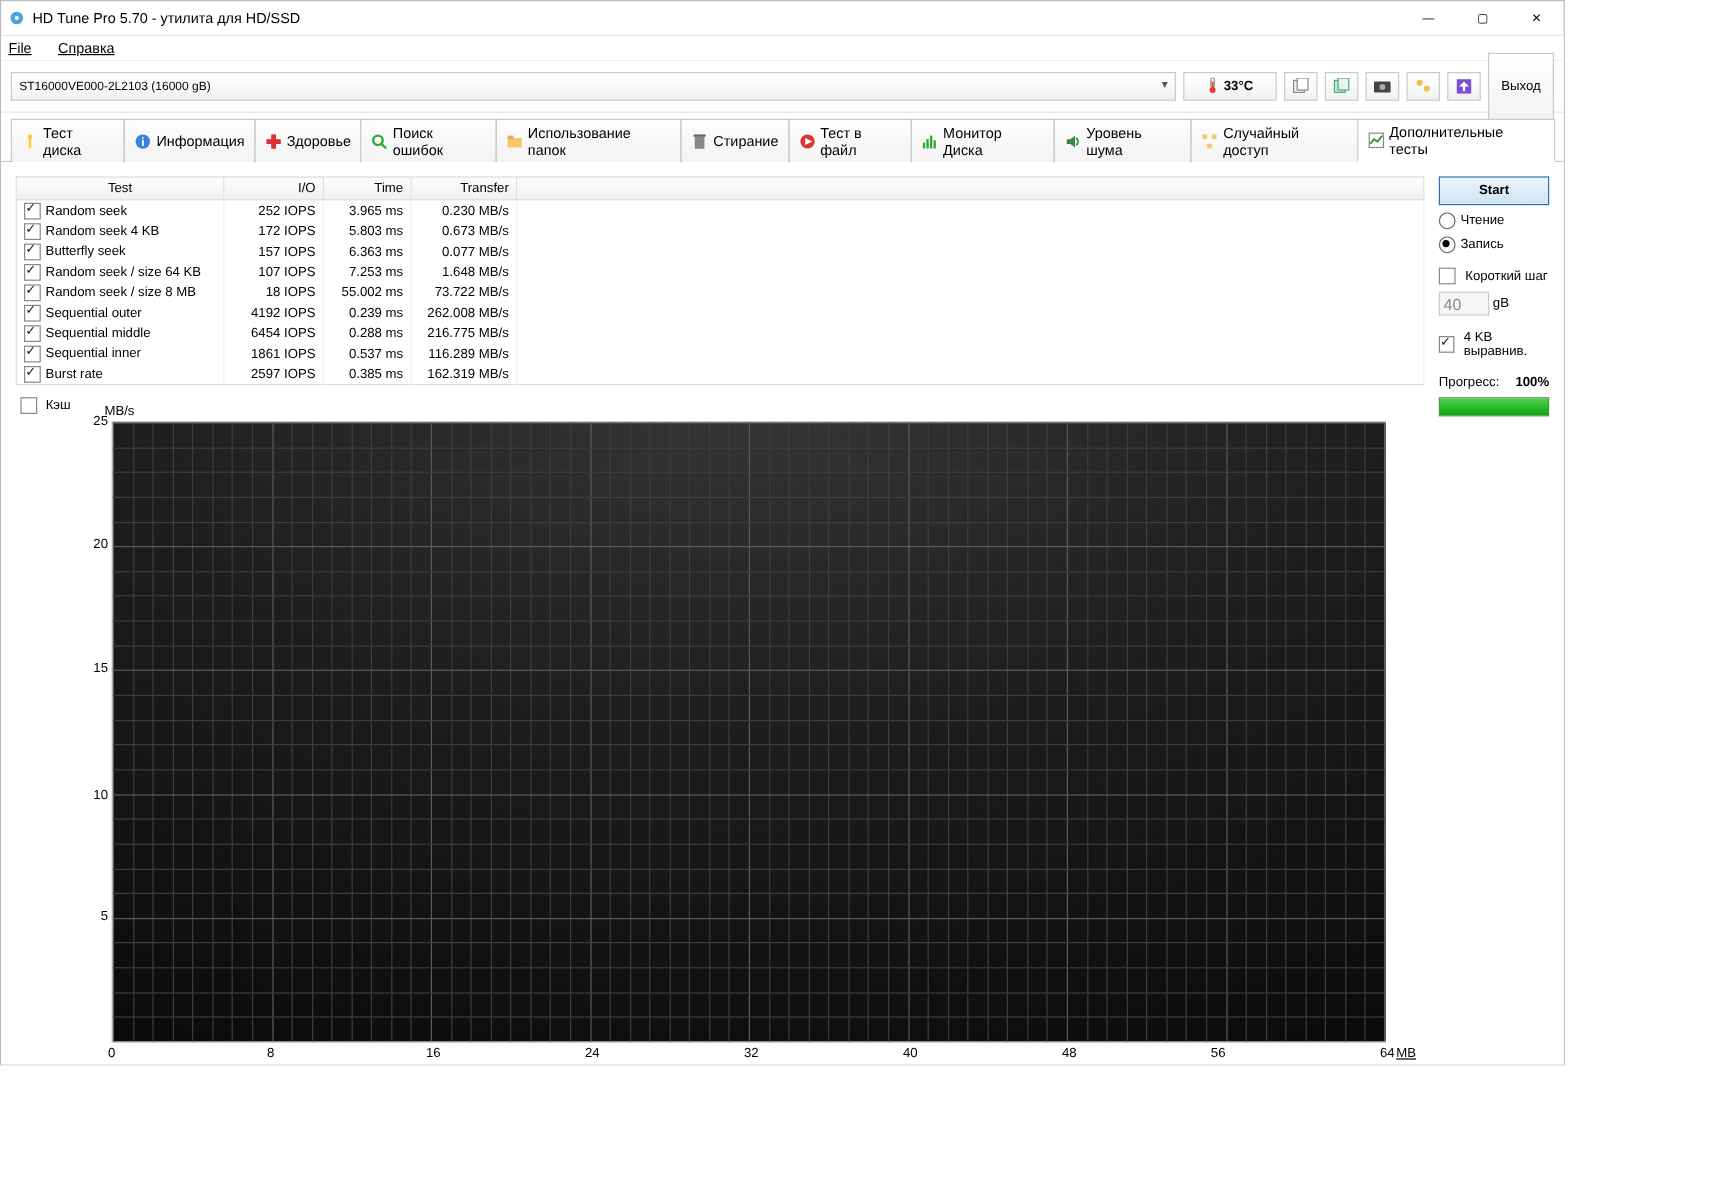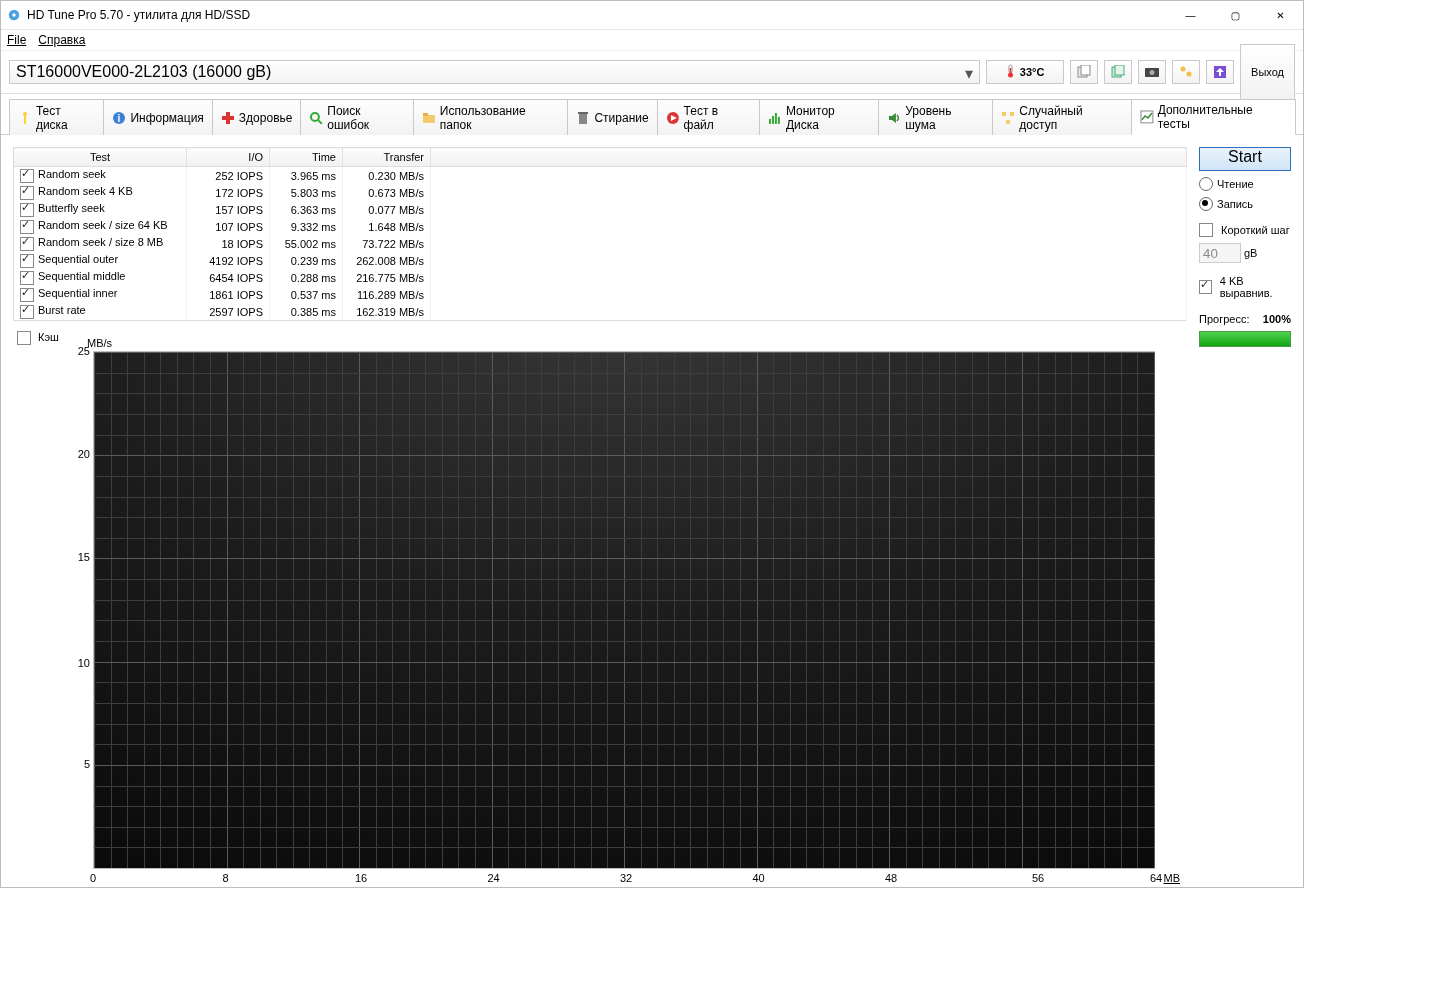--- a/index.html
+++ b/index.html
@@ -2,25 +2,25 @@
 <html><head>
 <meta charset="utf-8">
 <style>
 html,body{margin:0;padding:0;font-family:"Segoe UI",Tahoma,sans-serif;font-size:11px;color:#000;background:#fff;}
 .window{width:1302px;border:1px solid #bcbcbc;background:#fff;}
 .titlebar{height:28px;display:flex;align-items:center;padding:0 0 0 6px;border-bottom:1px solid #e6e6e6;}
 .titlebar .app-icon{width:14px;height:14px;margin-right:6px;}
 .titlebar .title{flex:1;font-size:12px;color:#000;}
 .win-ctrls{display:flex;height:28px;}
 .win-btn{width:45px;display:flex;align-items:center;justify-content:center;font-family:"Segoe MDL2 Assets","Segoe UI Symbol",sans-serif;font-size:10px;color:#000;}
-.menubar{height:20px;display:flex;align-items:center;padding:0 6px;gap:12px;border-bottom:1px solid #f0f0f0;background:#fff;}
+.menubar{height:20px;display:flex;align-items:center;padding:0 6px;gap:22px;border-bottom:1px solid #f0f0f0;background:#fff;}
 .menubar span{font-size:12px;}
 .menubar .ul{text-decoration:underline;text-decoration-style:solid;}
 .toolbar{height:34px;display:flex;align-items:center;padding:4px 8px;gap:6px;border-bottom:1px solid #e0e0e0;background:#fff;}
-.drive-select{flex:1;height:22px;border:1px solid #c9c9c9;background:linear-gradient(#fff,#f2f2f2);padding:0 22px 0 6px;display:flex;align-items:center;font-size:16px;position:relative;}
+.drive-select{flex:1;height:22px;border:1px solid #c9c9c9;background:linear-gradient(#fff,#f2f2f2);padding:0 22px 0 6px;display:flex;align-items:center;font-size:10px;position:relative;}
 .drive-select::after{content:"▾";position:absolute;right:6px;top:3px;color:#555;}
 .temp{height:22px;min-width:60px;border:1px solid #c9c9c9;background:linear-gradient(#fff,#f2f2f2);display:flex;align-items:center;justify-content:center;gap:4px;padding:0 8px;font-weight:bold;}
 .tool-btn{height:22px;width:26px;border:1px solid #c9c9c9;background:linear-gradient(#fff,#f2f2f2);display:flex;align-items:center;justify-content:center;}
 .exit-btn{height:22px;padding:16px 10px;border:1px solid #c9c9c9;background:linear-gradient(#fff,#f2f2f2);display:flex;align-items:center;}
 .tabs{display:flex;padding:4px 8px 0 8px;gap:0;border-bottom:1px solid #c9c9c9;background:#fff;}
 .tab{display:flex;align-items:center;gap:4px;padding:3px 8px;border:1px solid #c9c9c9;border-bottom:none;background:linear-gradient(#fdfdfd,#f3f3f3);margin-right:-1px;font-size:12px;position:relative;top:1px;}
 .tab.active{background:#fff;border-bottom:1px solid #fff;z-index:2;}
 .tab .ic{width:14px;height:14px;display:inline-block;}
 .content{display:flex;padding:12px 12px 18px 12px;gap:12px;background:#fff;}
 .left{flex:1;}
@@ -37,21 +37,21 @@
 .chart{background:radial-gradient(120% 140% at 50% -10%,#383838 0%,#1c1c1c 45%,#060606 100%);border:1px solid #bfbfbf;height:516px;width:1060px;position:relative;}
 .grid-v{position:absolute;top:0;bottom:0;width:0;border-left:1px solid #5b5b5b;}
 .grid-v.min{border-left:1px solid #3e3e3e;}
 .grid-h{position:absolute;left:0;right:0;height:0;border-top:1px solid #5b5b5b;}
 .grid-h.min{border-top:1px solid #3e3e3e;}
 .yaxis{position:absolute;left:-24px;text-align:right;width:20px;}
 .ylabel{position:absolute;left:-6px;top:-14px;}
 .xaxis{position:absolute;bottom:-16px;}
 .xunit{position:absolute;bottom:-16px;right:-26px;text-decoration:underline;}
 .right{width:92px;display:flex;flex-direction:column;gap:6px;}
-.btn{height:22px;border:1px solid #2a6fb7;background:linear-gradient(#eaf3fb,#cfe5f6);display:flex;justify-content:center;font-size:16px;}
+.btn{height:22px;border:1px solid #2a6fb7;background:linear-gradient(#eaf3fb,#cfe5f6);display:flex;align-items:center;justify-content:center;font-size:11px;font-weight:bold;}
 .radio-row{display:flex;align-items:center;gap:4px;}
 .radio{width:12px;height:12px;border:1px solid #666;border-radius:50%;position:relative;}
 .radio.on::after{content:"";position:absolute;left:2px;top:2px;width:6px;height:6px;background:#000;border-radius:50%;}
 .cbx-row{display:flex;align-items:center;gap:4px;}
 .spin{display:flex;align-items:center;gap:3px;}
 .spin input{width:34px;height:18px;border:1px solid #ccc;background:#f5f5f5;padding:0 3px;color:#888;}
 .progress-bar{height:14px;background:linear-gradient(#4fd24f,#11a511);border:1px solid #4a9a4a;}
 .progress-row{display:flex;justify-content:space-between;}
 </style>
 </head>
@@ -240,21 +240,21 @@
             <tr class="row">
               <td><span class="chk on"></span><span>Butterfly seek</span></td>
               <td class="r">157 IOPS</td>
               <td class="r">6.363 ms</td>
               <td class="r">0.077 MB/s</td>
               <td></td>
             </tr>
             <tr class="row">
               <td><span class="chk on"></span><span>Random seek / size 64 KB</span></td>
               <td class="r">107 IOPS</td>
-              <td class="r">9.332 ms</td>
+              <td class="r">7.253 ms</td>
               <td class="r">1.648 MB/s</td>
               <td></td>
             </tr>
             <tr class="row">
               <td><span class="chk on"></span><span>Random seek / size 8 MB</span></td>
               <td class="r">18 IOPS</td>
               <td class="r">55.002 ms</td>
               <td class="r">73.722 MB/s</td>
               <td></td>
             </tr>
@@ -361,21 +361,21 @@
             <div class="grid-v min" style="left: 910.938px;"></div>
             <div class="xaxis" style="left: 791px;">48</div>
             <div class="grid-v" style="left: 927.5px;"></div>
             <div class="grid-v min" style="left: 944.062px;"></div>
             <div class="grid-v min" style="left: 960.625px;"></div>
             <div class="grid-v min" style="left: 977.188px;"></div>
             <div class="grid-v min" style="left: 993.75px;"></div>
             <div class="grid-v min" style="left: 1010.31px;"></div>
             <div class="grid-v min" style="left: 1026.88px;"></div>
             <div class="grid-v min" style="left: 1043.44px;"></div>
-            <div class="xaxis" style="left: 907px; padding-left: 31px;">56</div>
+            <div class="xaxis" style="left: 884px; padding-left: 31px;">56</div>
             <div class="grid-v" style="left: 1060px;"></div>
             <div class="xaxis" style="left: 1056px;">64</div>
             <div class="xunit">MB</div>
             <div class="grid-h" style="top: 412.8px;"></div>
             <div class="grid-h min" style="top: 433.44px;"></div>
             <div class="grid-h min" style="top: 454.08px;"></div>
             <div class="grid-h min" style="top: 474.72px;"></div>
             <div class="grid-h min" style="top: 495.36px;"></div>
             <div class="yaxis" style="top: 405.8px;">5</div>
             <div class="grid-h" style="top: 309.6px;"></div>

